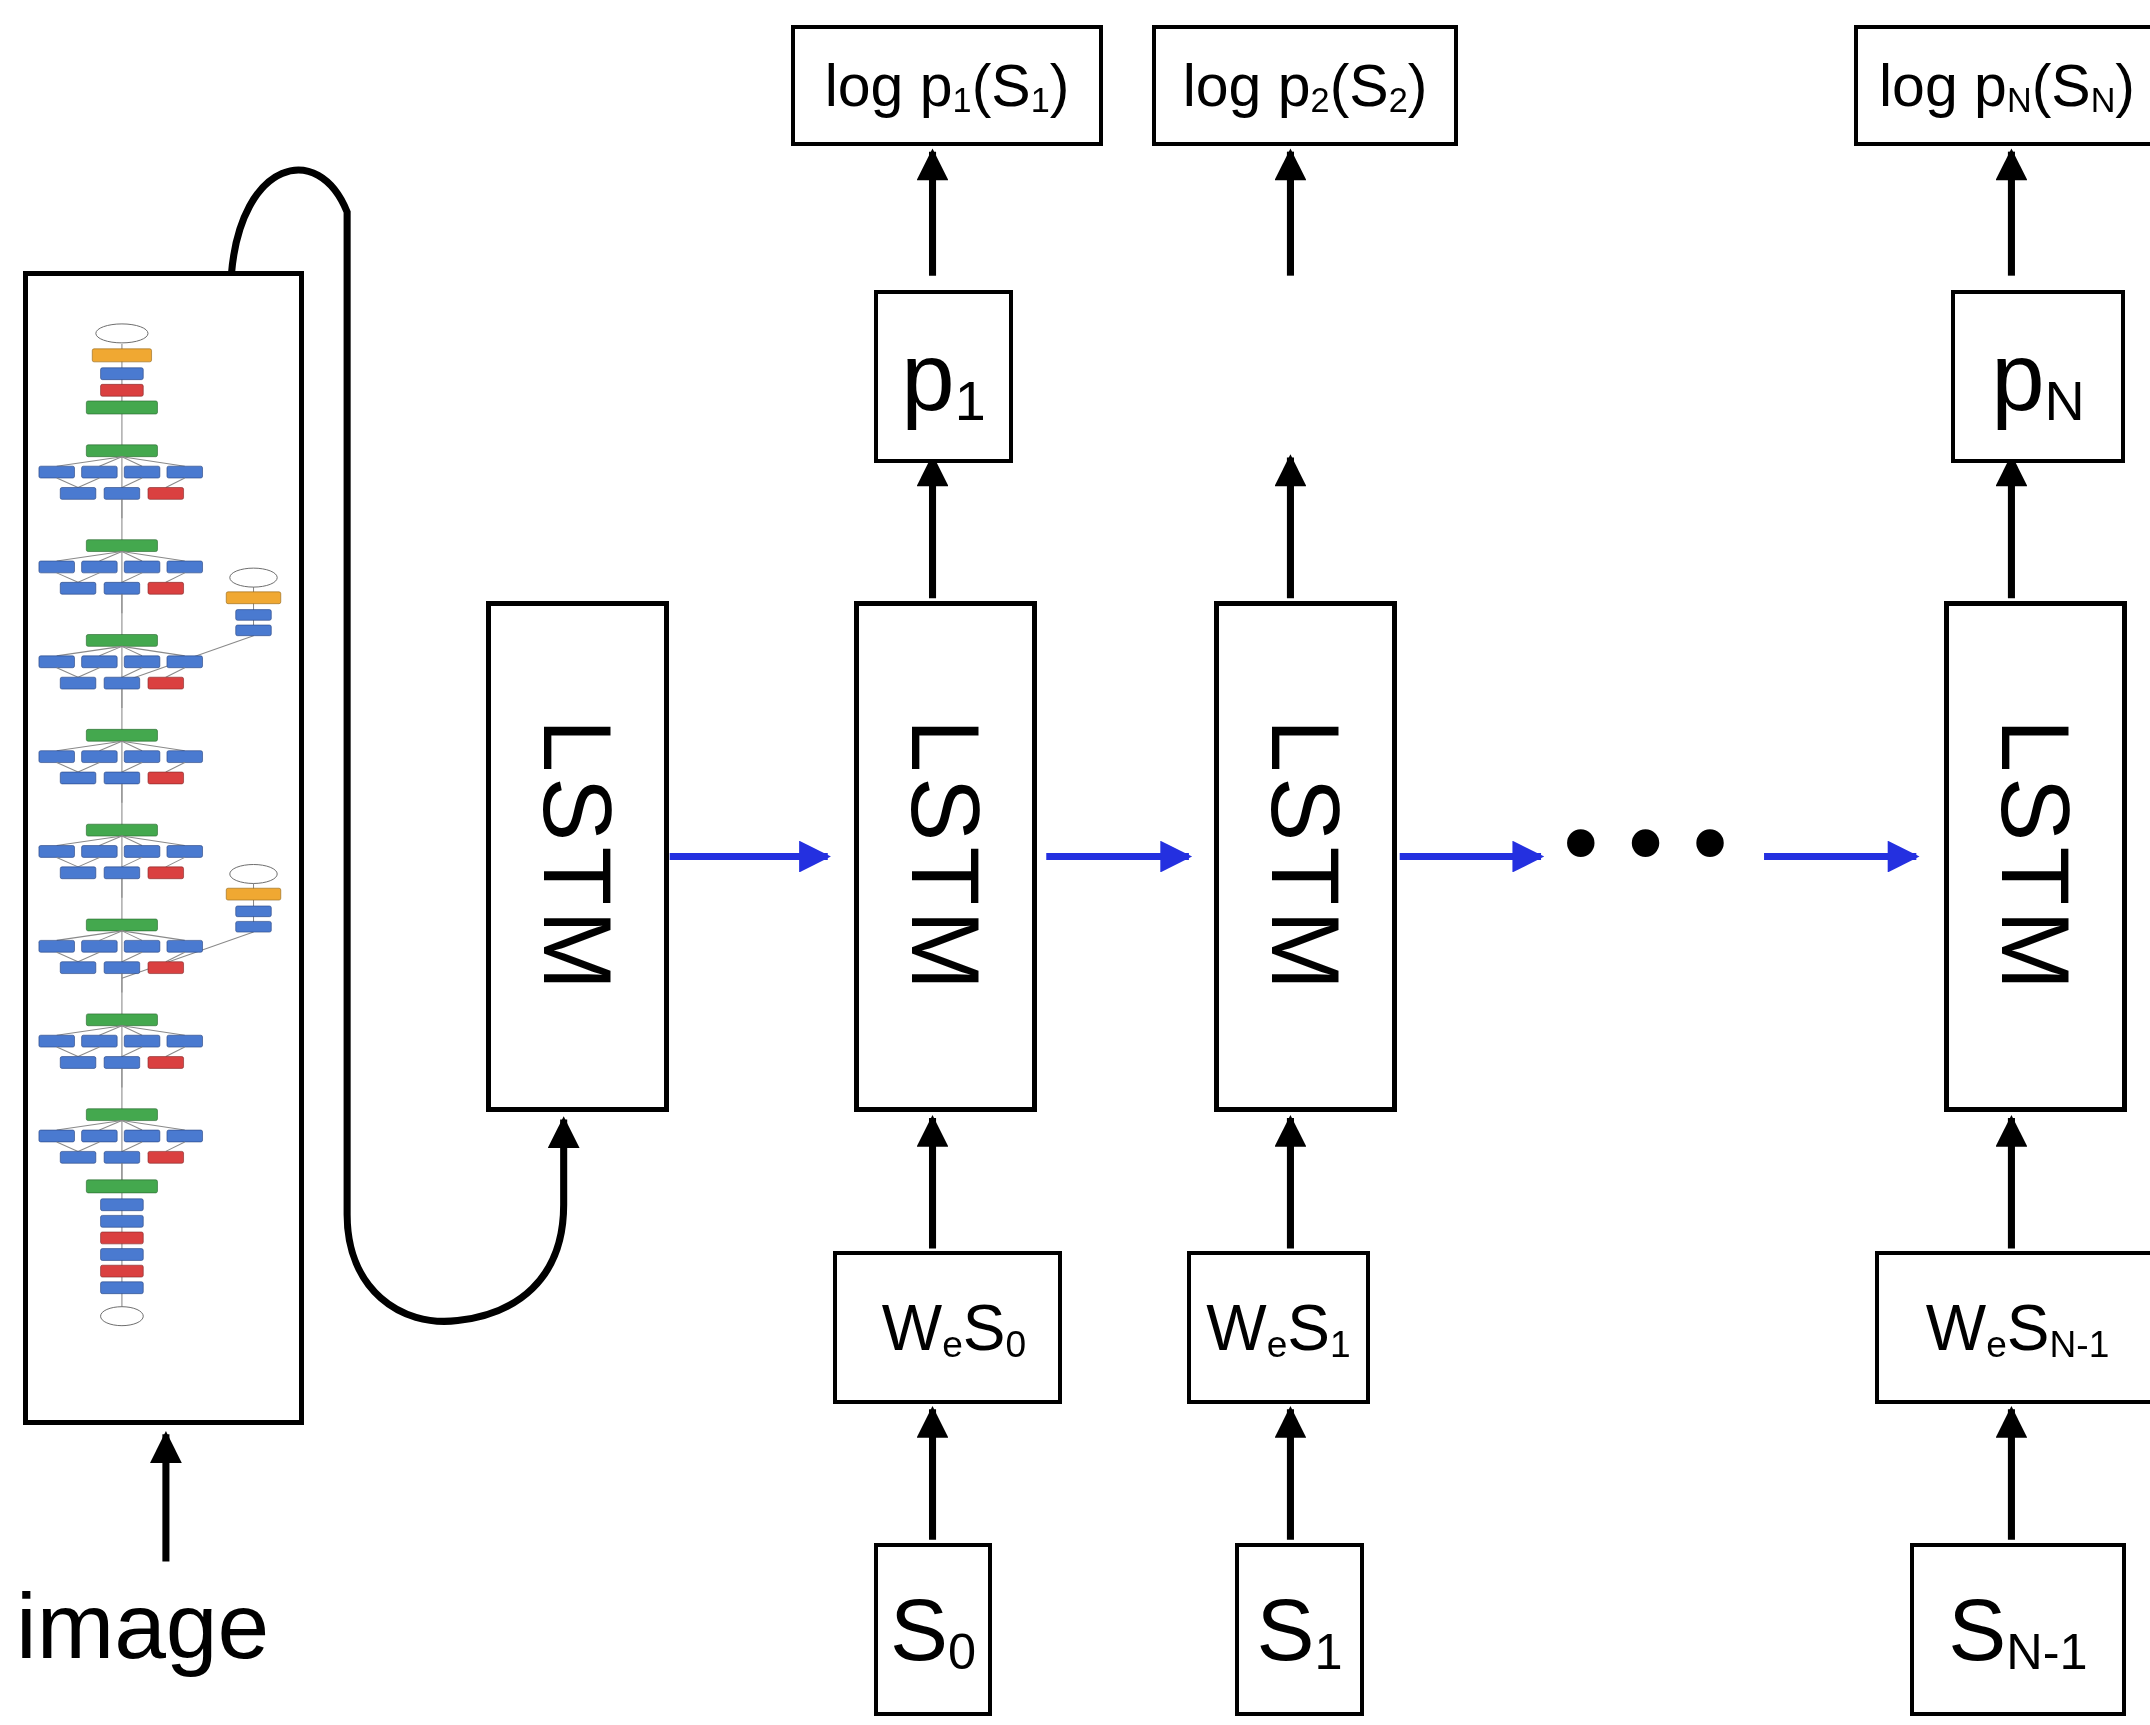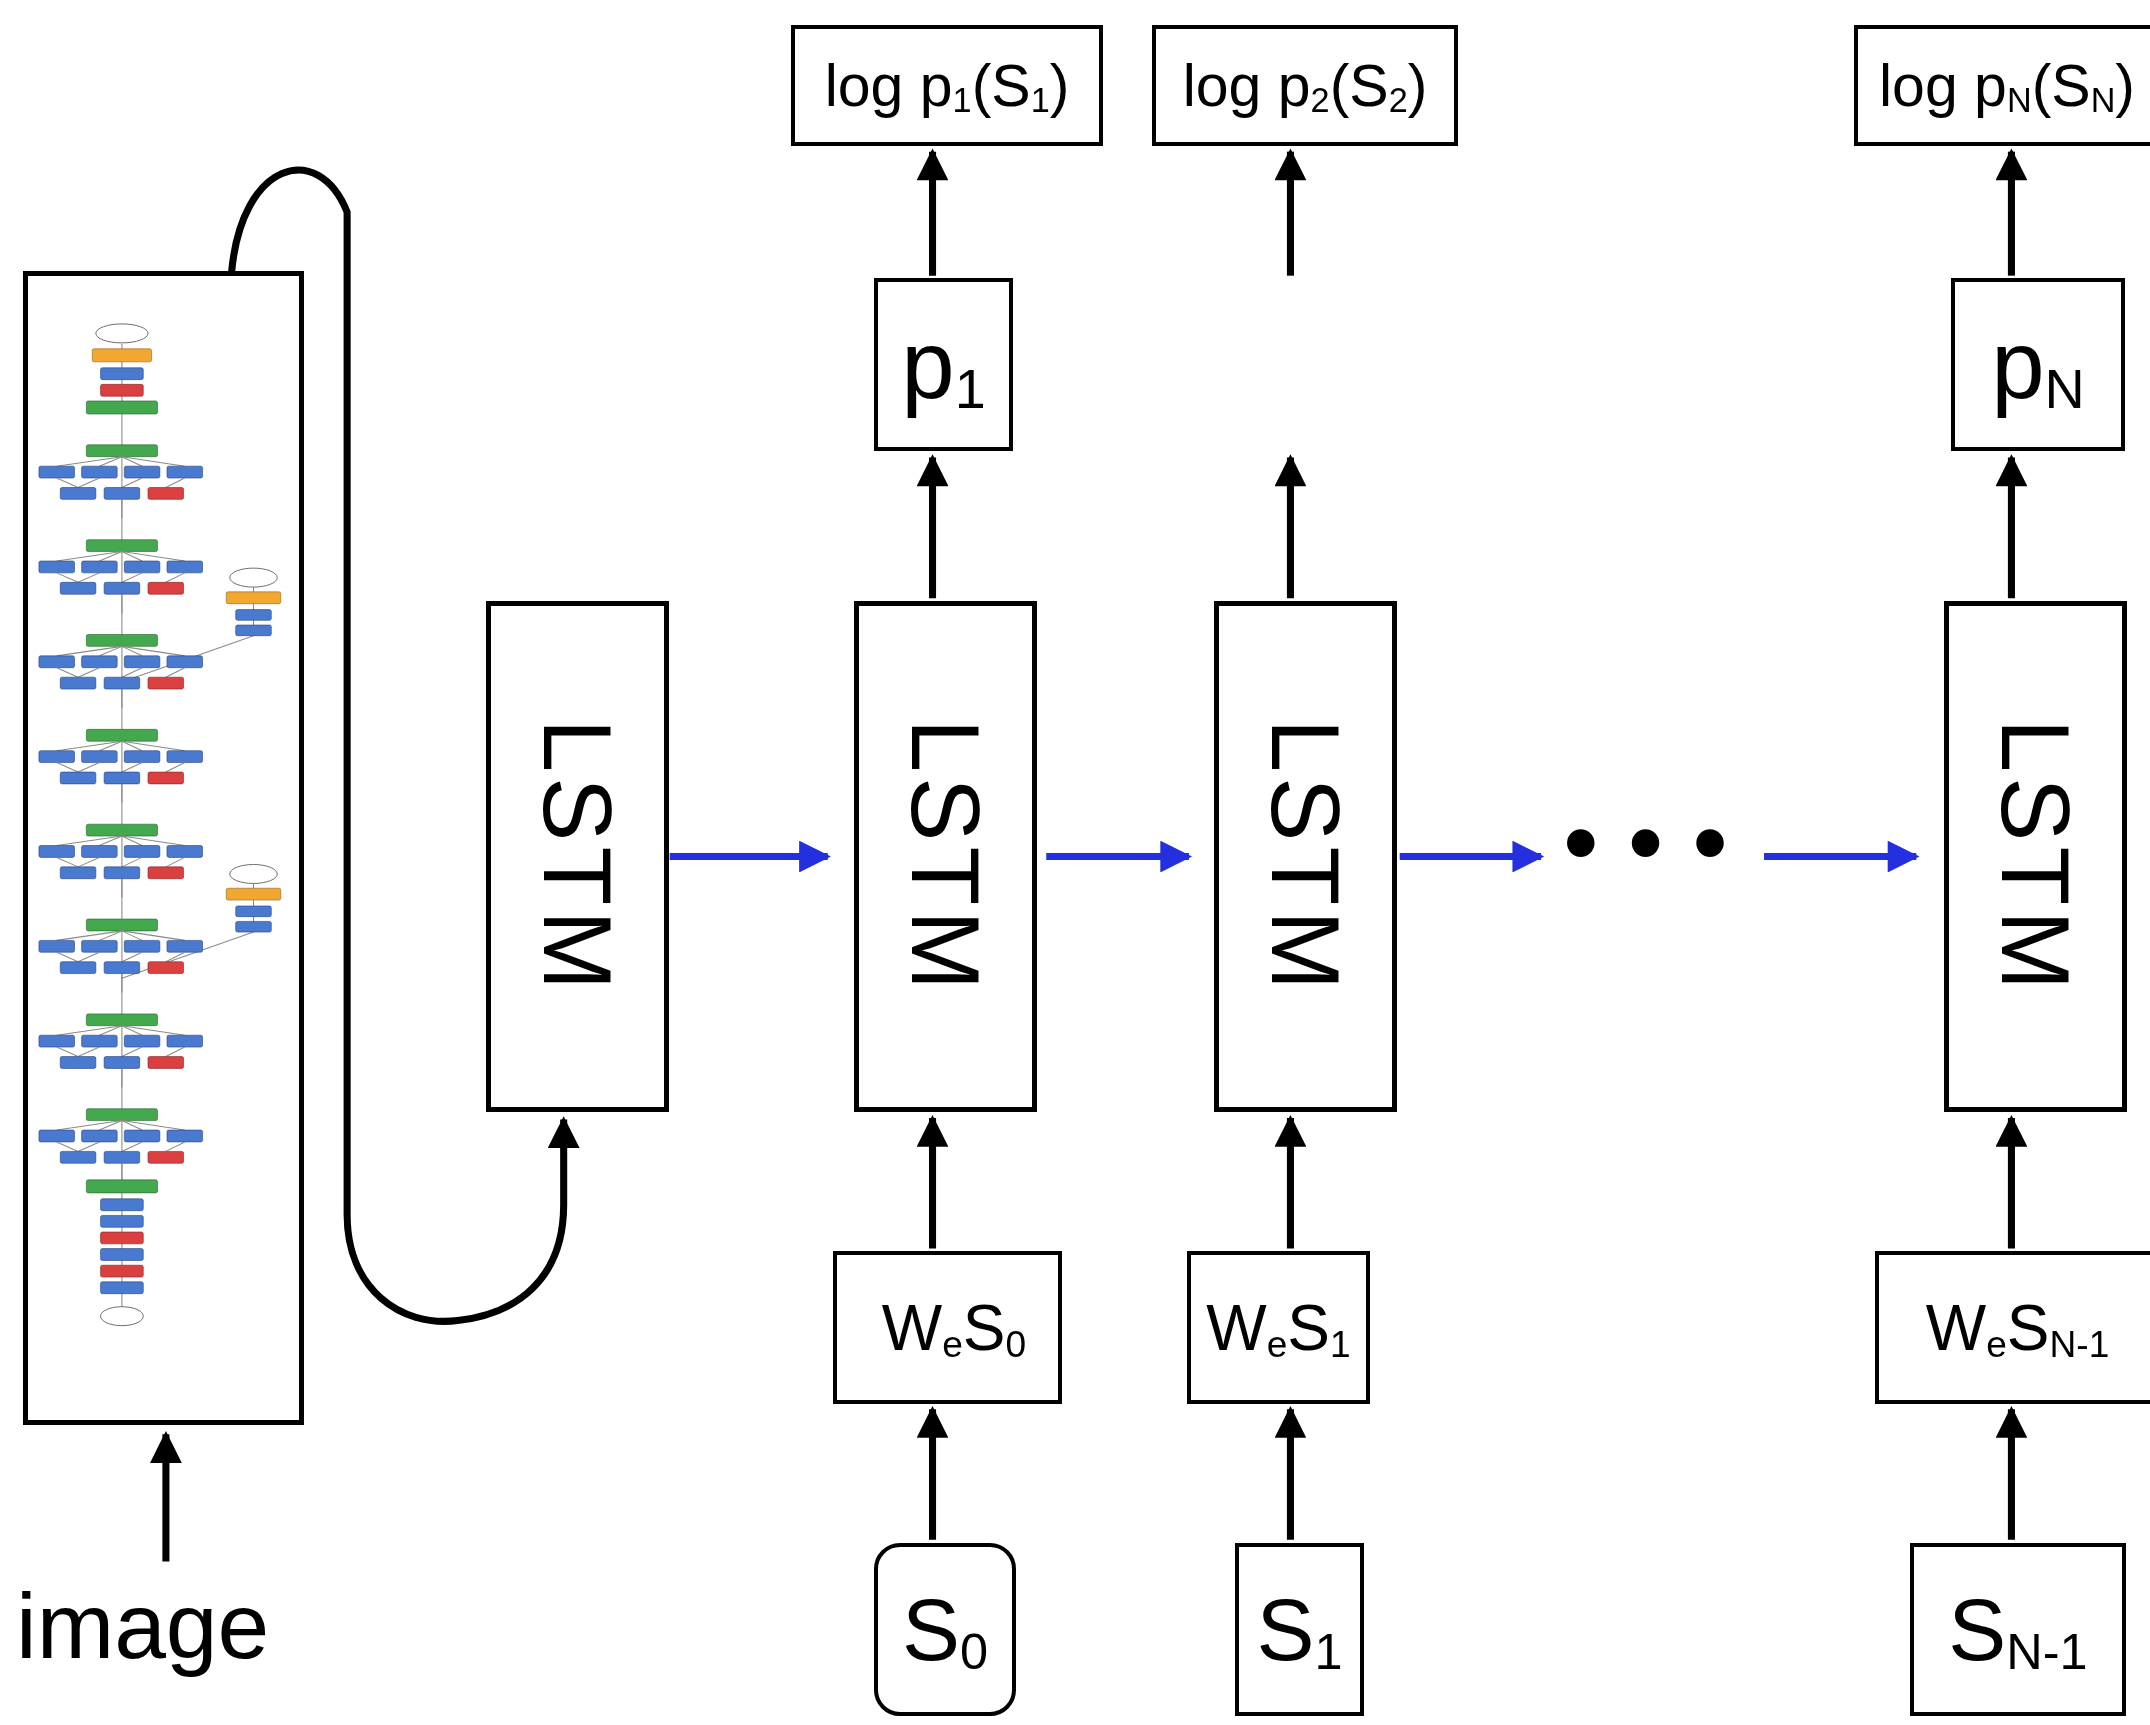--- a/index.html
+++ b/index.html
@@ -7,21 +7,21 @@
     position:relative; width:2151px; height:1726px; background:#fff;
     font-family:"Liberation Sans", sans-serif; color:#000;
   }
   .box {
     position:absolute; box-sizing:border-box; border:4.5px solid #000;
     background:#fff; display:flex; align-items:center; justify-content:center;
     white-space:nowrap;
     margin-left:12px;
   }
   .logbox { top:25px; height:121px; font-size:59px; }
-  .pbox   { top:278px; height:173px; font-size:96px; }
+  .pbox   { top:290px; height:173px; font-size:96px; }
   .lstmbox{ top:601px; width:183px; height:511px; border-width:5.8px; }
   .vtext  { transform:rotate(90deg); font-size:96px; letter-spacing:5.1px; white-space:nowrap; }
   .wbox   { top:1251px; height:153px; font-size:64px; }
   .sbox   { top:1543px; height:173px; font-size:87px; }
   sub { font-size:0.58em; line-height:1; vertical-align:-0.18em; }
   .cnnbox { left:11px; top:271px; width:281px; height:1154px; border-width:5.1px; padding:5.1px; }
   .imagelabel { position:absolute; left:16px; top:1573px; font-size:93px; }
   .dots { position:absolute; left:1555px; top:794px; width:212px; text-align:center;
           font-size:96px; letter-spacing:31px; font-weight:700; line-height:96px; }
   .overlay { position:absolute; left:0; top:0; pointer-events:none; }
@@ -178,21 +178,21 @@
   <div class="box wbox" style="left:821px; width:229px;padding-left:13px;">
     <span><span>W</span><sub>e</sub><span>S</span><sub>0</sub></span>
   </div>
   <div class="box wbox" style="left:1175px; width:183px;">
     <span><span>W</span><sub>e</sub><span>S</span><sub>1</sub></span>
   </div>
   <div class="box wbox" style="left:1863px; width:285px;">
     <span><span>W</span><sub>e</sub><span>S</span><sub>N-1</sub></span>
   </div>
 
-  <div class="box sbox" style="left:862px; width:142px;border-radius:26px;">
+  <div class="box sbox" style="left:862px; width:118px;">
     <span><span>S</span><sub>0</sub></span>
   </div>
   <div class="box sbox" style="left:1223px; width:129px;">
     <span><span>S</span><sub>1</sub></span>
   </div>
   <div class="box sbox" style="left:1898px; width:216px;">
     <span><span>S</span><sub>N-1</sub></span>
   </div>
 
 </div>

